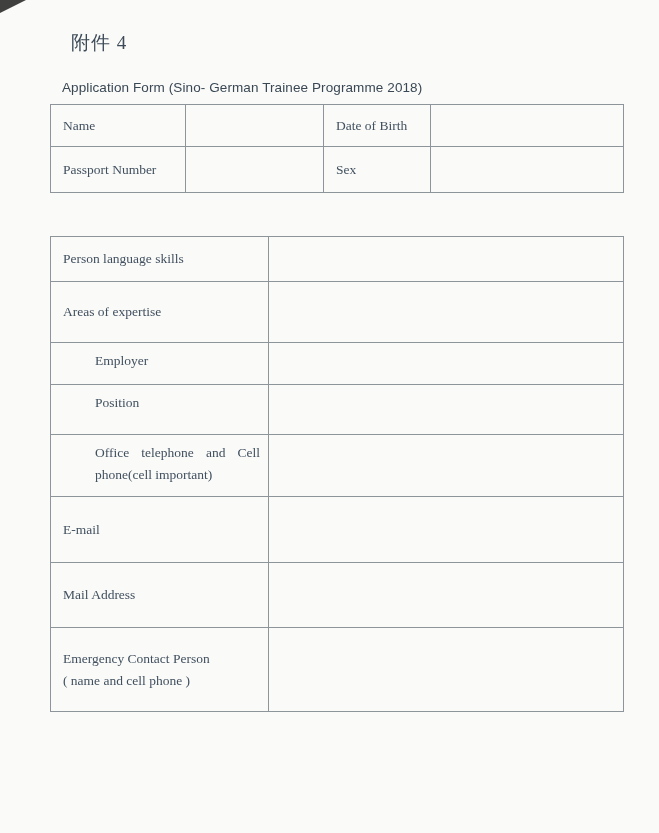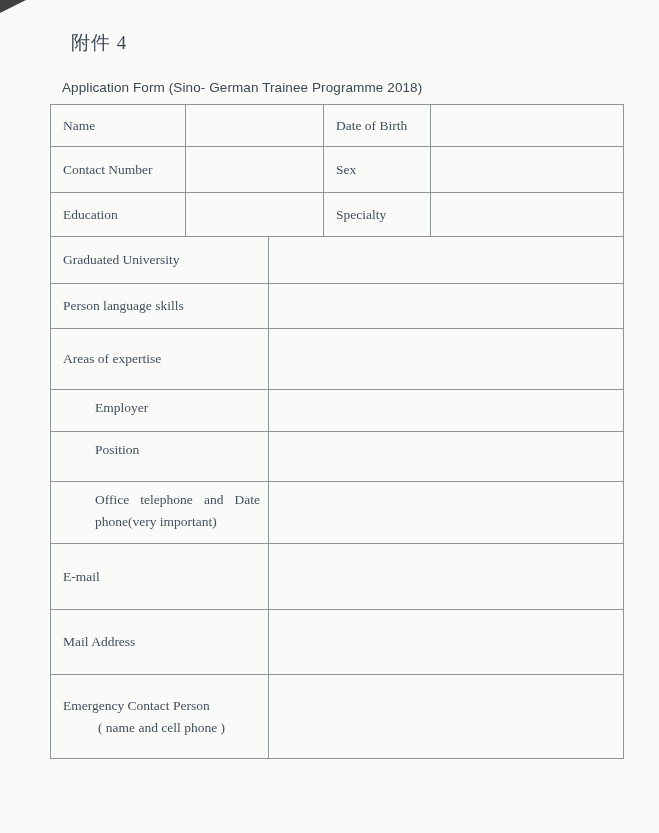--- a/index.html
+++ b/index.html
@@ -47,21 +47,21 @@
     padding: 0 8px 0 12px;
     line-height: 1.6;
     overflow: hidden;
   }
   #grid-table { top: 104px; }
   #list-table { top: 236px; }
 
   tr.vtop td.lbl { vertical-align: top; padding-top: 7px; padding-left: 44px; }
   td.justify-lbl { text-align: justify; }
   td.val { padding: 0; }
-  .line2 { display: block; text-align: center; }
+  .line2 { display: block; }
 </style>
 </head>
 <body>
 
 <div class="page">
 
   <div class="corner-artifact"></div>
 
   <div class="attachment-label">附件 4</div>
 
@@ -75,62 +75,52 @@
         <col style="width:193px">
     </colgroup>
     <tbody>
         <tr style="height:42px">
       <td class="lbl">Name</td>
       <td class="val"></td>
       <td class="lbl">Date of Birth</td>
       <td class="val"></td>
     </tr>
     <tr style="height:46px">
-      <td class="lbl">Contact Number</td>
+      <td class="lbl">Passport Number</td>
       <td class="val"></td>
       <td class="lbl">Sex</td>
-      <td class="val"></td>
-    </tr>
-    <tr style="height:44px">
-      <td class="lbl">Education</td>
-      <td class="val"></td>
-      <td class="lbl">Specialty</td>
       <td class="val"></td>
     </tr>
   </tbody>
     </table>
 
   <table class="ftable" id="list-table">
     <colgroup>
       <col style="width:218px">
         <col style="width:355px">
     </colgroup>
     <tbody>
-        <tr style="height:47px">
-      <td class="lbl">Graduated University</td>
-      <td class="val"></td>
-    </tr>
     <tr style="height:45px">
       <td class="lbl">Person language skills</td>
       <td class="val"></td>
     </tr>
     <tr style="height:61px">
       <td class="lbl">Areas of expertise</td>
       <td class="val"></td>
     </tr>
     <tr style="height:42px" class="vtop">
       <td class="lbl">Employer</td>
       <td class="val"></td>
     </tr>
     <tr style="height:50px" class="vtop">
       <td class="lbl">Position</td>
       <td class="val"></td>
     </tr>
     <tr style="height:62px" class="vtop">
-      <td class="lbl justify-lbl">Office telephone and Date phone(very important)</td>
+      <td class="lbl justify-lbl">Office telephone and Cell phone(cell important)</td>
       <td class="val"></td>
     </tr>
     <tr style="height:66px">
       <td class="lbl">E-mail</td>
       <td class="val"></td>
     </tr>
     <tr style="height:65px">
       <td class="lbl">Mail Address</td>
       <td class="val"></td>
     </tr>

